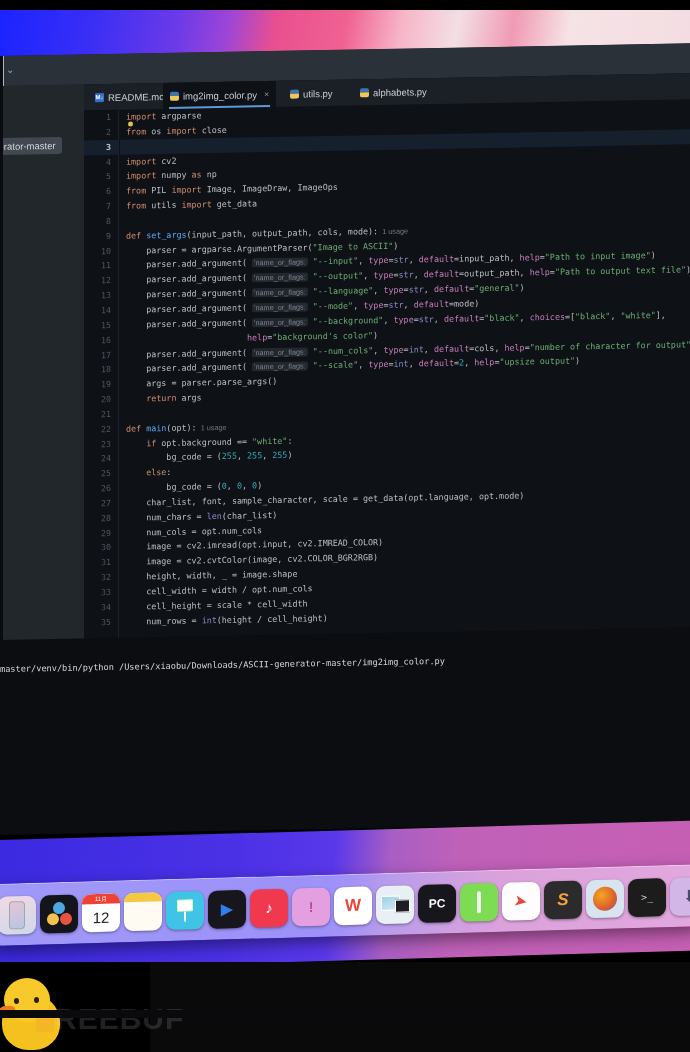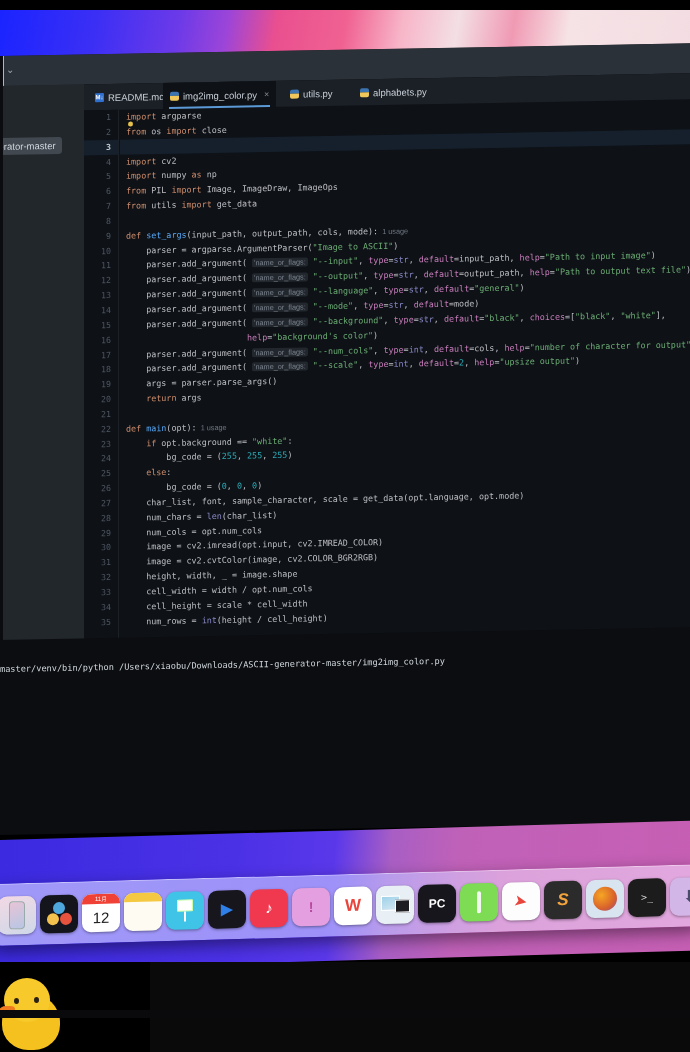--- a/index.html
+++ b/index.html
@@ -334,15 +334,16 @@
     <div class="sub-band-l"></div>
   </div>
   <div class="duck">
     <div class="duck-body"></div>
     <div class="duck-head">
       <div class="duck-eye"></div>
       <div class="duck-eye2"></div>
     </div>
     <div class="duck-beak"></div>
   </div>
+  <div class="watermark"><span class="fb-mark"></span><span>REEBUF</span></div>
 
   <div class="bezel-bottom"></div>
 </div>
 
 </body></html>

